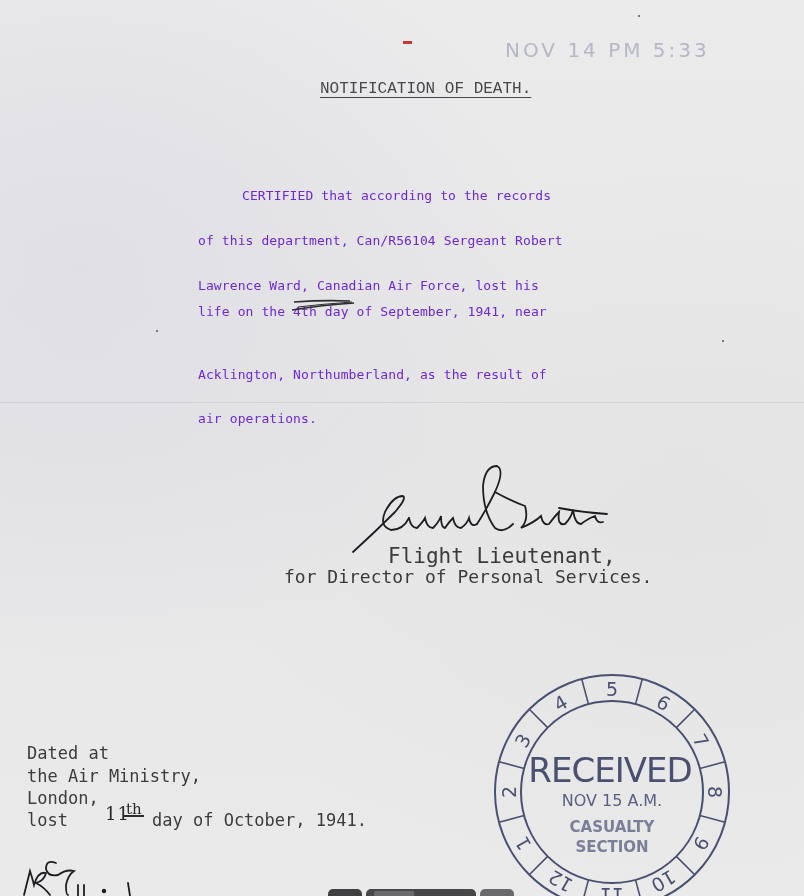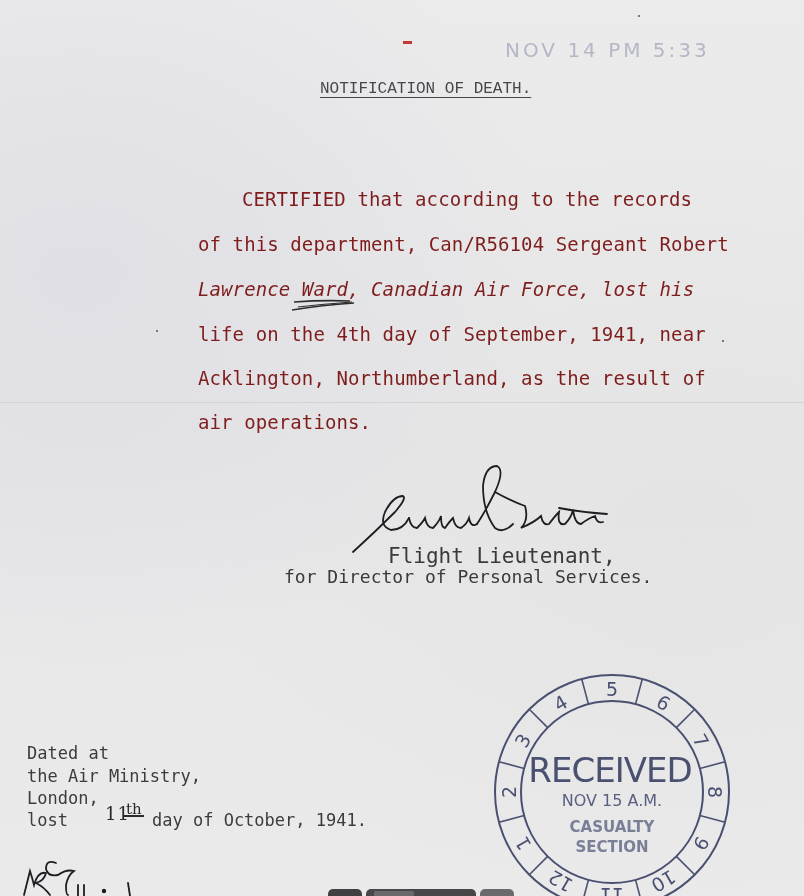--- a/index.html
+++ b/index.html
@@ -20,25 +20,25 @@
   .abs { position: absolute; white-space: pre; }
   .stamp-top {
     left: 505px; top: 38px; font-family: "DejaVu Sans", sans-serif;
     font-size: 20px; letter-spacing: 3px; color: #b5b7c6;
   }
   .red-mark { position: absolute; left: 403px; top: 41px; width: 9px; height: 3px; background: #c23a33; }
   .title {
     left: 320px; top: 80px; font-size: 16px; color: #47474a;
     text-decoration: underline; text-underline-offset: 4px; letter-spacing: 0px; font-family: Liberation Mono, monospace;
   }
-  .body-line { left: 198px; font-size: 19px; color: #7f1d1d; letter-spacing: 0.1px; }
+  .body-line { left: 198px; font-size: 13px; color: #6d28d9; letter-spacing: 0.1px; }
   .l1 { left: 242px; top: 188px; }
   .l2 { top: 233px; }
-  .l3 { top: 278px; font-style: italic; }
-  .l4 { top: 323px; }
+  .l3 { top: 278px; }
+  .l4 { top: 304px; }
   .l5 { top: 367px; }
   .l6 { top: 411px; }
   .ward-underline { position: absolute; left: 292px; top: 299px; }
   .signature { position: absolute; left: 345px; top: 462px; }
   .sig-title { left: 388px; top: 544px; font-size: 21px; }
   .sig-title2 { left: 284px; top: 566px; font-size: 18px; }
   .dated { left: 27px; font-size: 17px; color: #3c3c3e; }
   .d1 { top: 743px; } .d2 { top: 766px; } .d3 { top: 788px; } .d4 { top: 810px; }
   .hand-day {
     position: absolute; left: 105px; top: 803px; font-family: "DejaVu Serif", serif;

